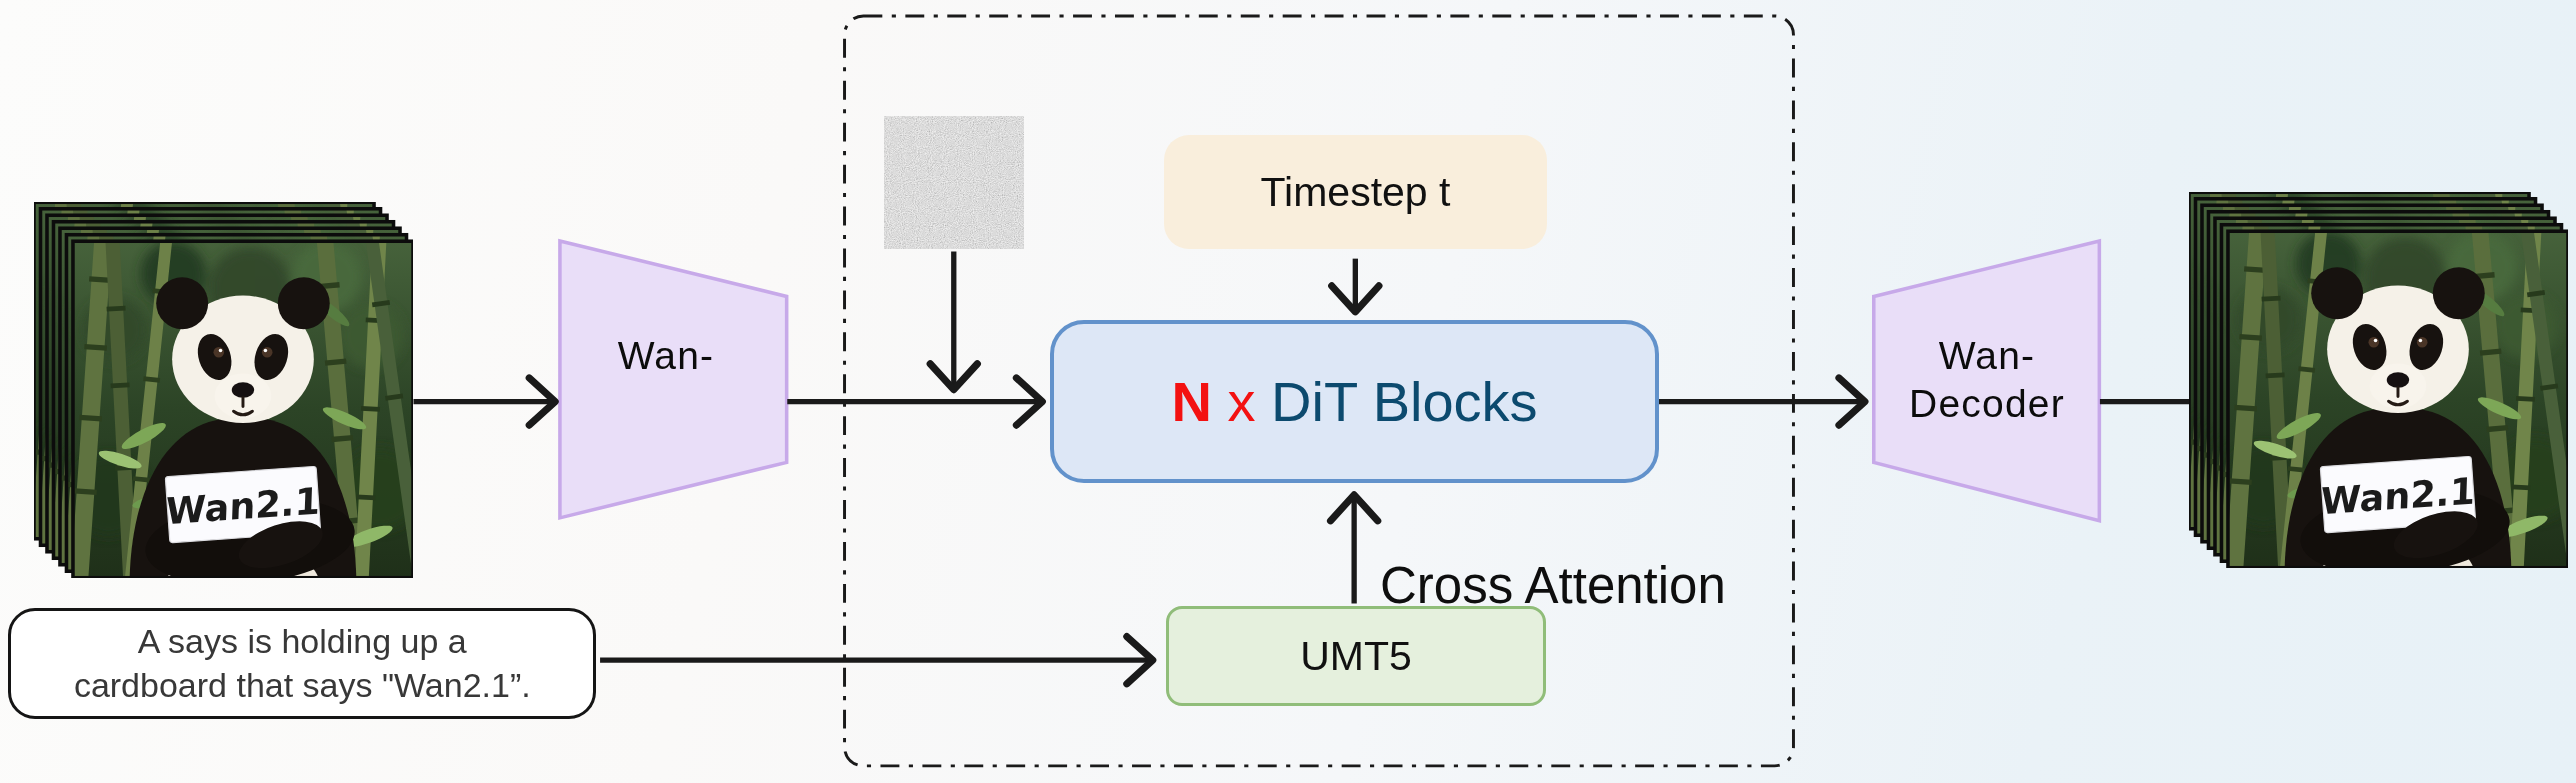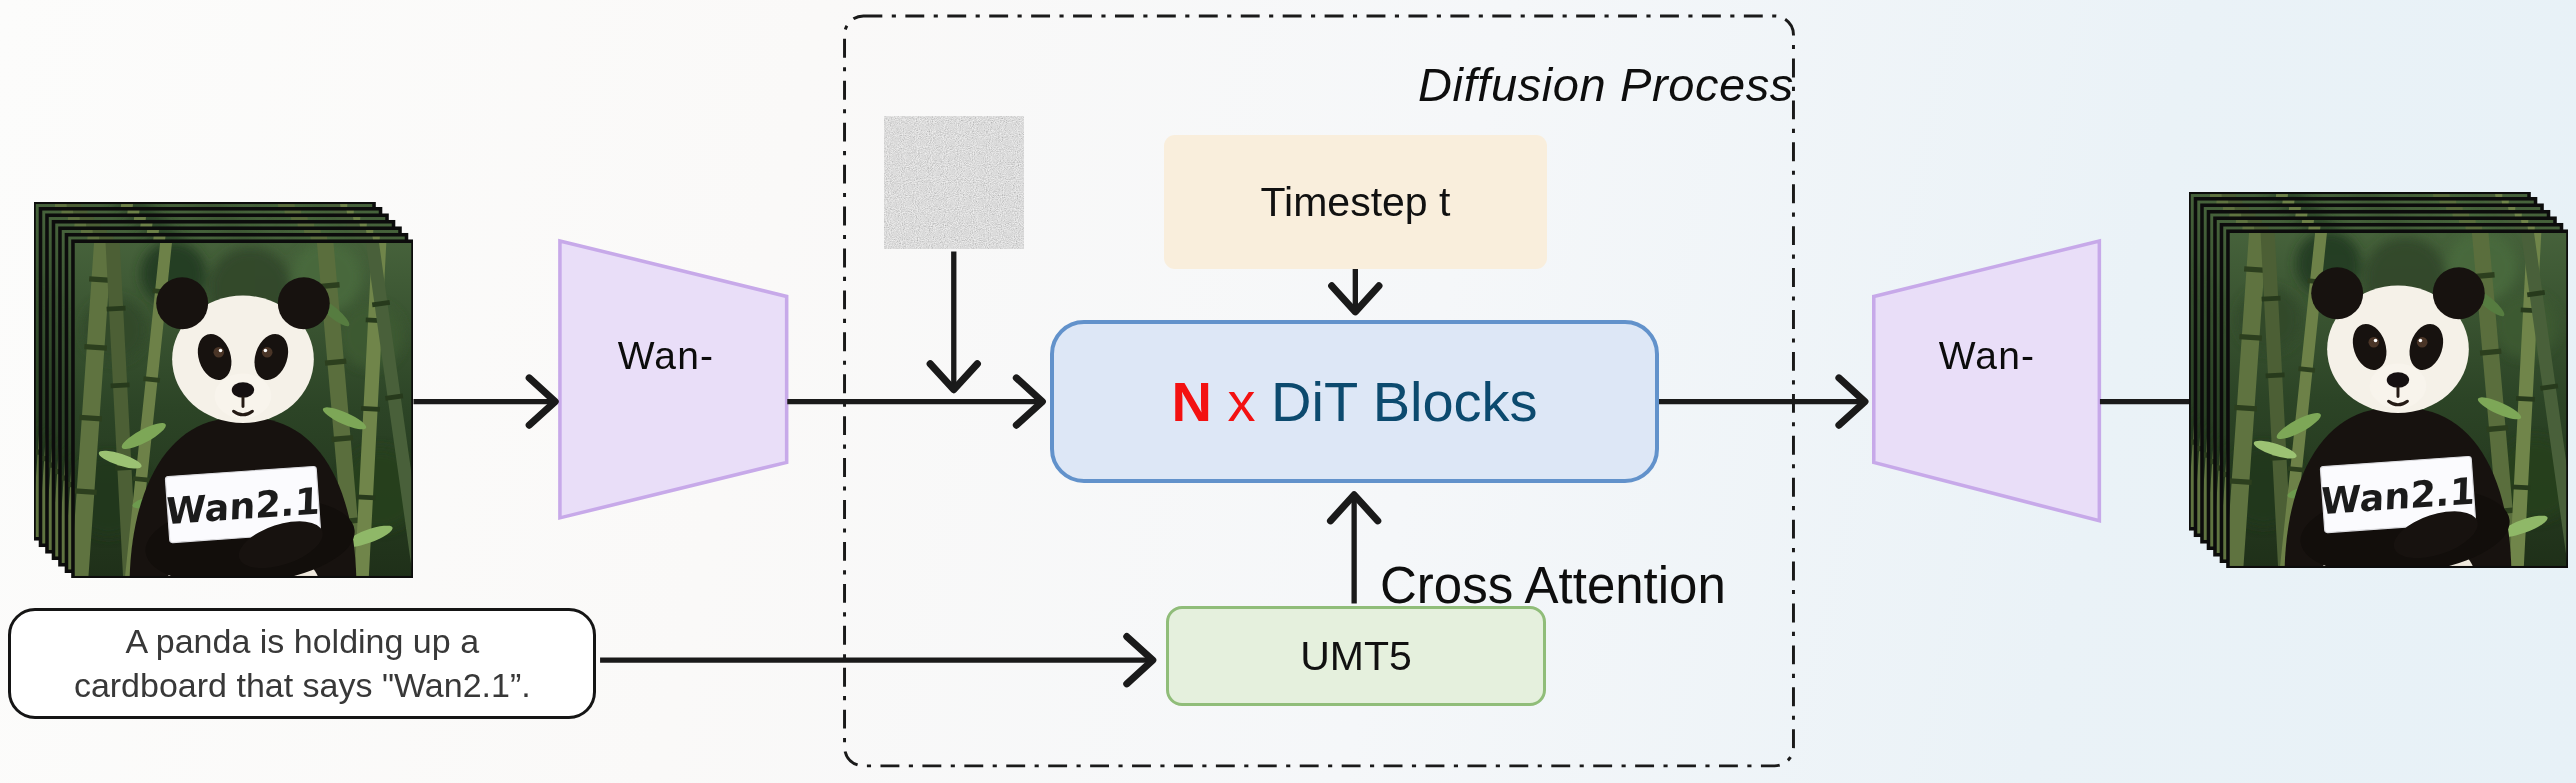--- a/index.html
+++ b/index.html
@@ -7,21 +7,21 @@
     position:relative;width:2576px;height:783px;overflow:hidden;
     background:linear-gradient(102deg,#fcfcfb 0%,#faf9f8 30%,#f5f7f9 55%,#eaf2f7 80%,#e7f1f7 100%);
     font-family:"Liberation Sans",sans-serif;color:#111;
   }
   #overlay{position:absolute;left:0;top:0;z-index:1;}
   .node{position:absolute;z-index:2;display:flex;align-items:center;justify-content:center;box-sizing:border-box;}
   #title{
     position:absolute;z-index:2;left:1370px;top:59px;width:472px;text-align:center;
     font-style:italic;font-size:47px;line-height:1.1;color:#0e0e0e;letter-spacing:0.6px;
   }
-  #timestep-box{left:1164px;top:135px;width:383px;height:134px;background:#f9eedc;border-radius:11px;font-size:41px;}
+  #timestep-box{left:1164px;top:135px;width:383px;height:114px;background:#f9eedc;border-radius:25px;font-size:41px;}
   #dit-box{
     left:1050px;top:320px;width:609px;height:163px;background:#dde7f6;
     border:4.1px solid #6292cb;border-radius:34px;font-size:56px;white-space:pre;
   }
   #dit-box .n{color:#f31111;font-weight:800;}
   #dit-box .times{color:#f31111;}
   #dit-box .rest{color:#0c4a6e;}
   #umt5-box{left:1166px;top:606px;width:380px;height:100px;background:#e5f0dd;border:3px solid #90bd79;border-radius:16px;font-size:41px;}
   #cross-attn-label{position:absolute;z-index:2;left:1380px;top:556px;font-size:51px;color:#0e0e0e;white-space:nowrap;}
   #prompt-box{
@@ -159,21 +159,20 @@
     <path d="M700,680 H940" stroke="#1a1a1a" stroke-width="9" fill="none" marker-end="url(#vhead)"></path>
     <path d="M1333,680 H1765" stroke="#1a1a1a" stroke-width="9" fill="none" marker-end="url(#vhead)"></path>
     <path d="M1615,426 V660" stroke="#1a1a1a" stroke-width="9" fill="none" marker-end="url(#vhead)"></path>
     <path d="M2295,438 V528" stroke="#1a1a1a" stroke-width="9" fill="none" marker-end="url(#vhead)"></path>
     <path d="M2809,680 H3158" stroke="#1a1a1a" stroke-width="9" fill="none" marker-end="url(#vhead)"></path>
     <path d="M3556,680 H3762" stroke="#1a1a1a" stroke-width="9" fill="none" marker-end="url(#vhead)"></path>
     <path d="M2293,1022 V838" stroke="#1a1a1a" stroke-width="9" fill="none" marker-end="url(#vhead)"></path>
     <path d="M1016,1118 H1952" stroke="#1a1a1a" stroke-width="9" fill="none" marker-end="url(#vhead)"></path>
   </svg>
 
-  <div id="title">Diffusion Process</div>
 
   <svg id="noise-patch" width="140" height="133" viewBox="0 0 237 225">
     <filter id="noisef">
       <feTurbulence type="fractalNoise" baseFrequency="0.55" numOctaves="2" seed="7" stitchTiles="stitch"></feTurbulence>
       <feColorMatrix type="saturate" values="0"></feColorMatrix>
       <feComponentTransfer>
         <feFuncR type="linear" slope="0.62" intercept="0.20"></feFuncR>
         <feFuncG type="linear" slope="0.62" intercept="0.20"></feFuncG>
         <feFuncB type="linear" slope="0.62" intercept="0.20"></feFuncB>
       </feComponentTransfer>
@@ -187,29 +186,30 @@
 
   <div class="node" id="dit-box"><span class="n">N</span><span class="times"> x </span><span class="rest">DiT Blocks</span></div>
 
   <div id="cross-attn-label">Cross Attention</div>
 
   <div class="node" id="umt5-box">
     <span>UMT5</span>
   </div>
 
   <div class="node" id="prompt-box">
-    <div>A panda is holding up a</div>
+    <div>A says is holding up a</div>
     <div>cardboard that says "Wan2.1”.</div>
   </div>
 
   <div class="vae-label" id="encoder-label">
     <div>Wan-</div>
   </div>
   <div class="vae-label" id="decoder-label">
     <div>Wan-</div>
+    <div>Decoder</div>
   </div>
 
   <svg id="input-stack" class="frame-stack" width="379" height="376" viewBox="0 0 642 636">
       <use href="#panda-frame" xlink:href="#panda-frame" transform="translate(0 0)"></use>
       <use href="#panda-frame" xlink:href="#panda-frame" transform="translate(11 11)"></use>
       <use href="#panda-frame" xlink:href="#panda-frame" transform="translate(22 22)"></use>
       <use href="#panda-frame" xlink:href="#panda-frame" transform="translate(33 33)"></use>
       <use href="#panda-frame" xlink:href="#panda-frame" transform="translate(44 44)"></use>
       <use href="#panda-frame" xlink:href="#panda-frame" transform="translate(55 55)"></use>
       <use href="#panda-frame" xlink:href="#panda-frame" transform="translate(66 66)"></use>

